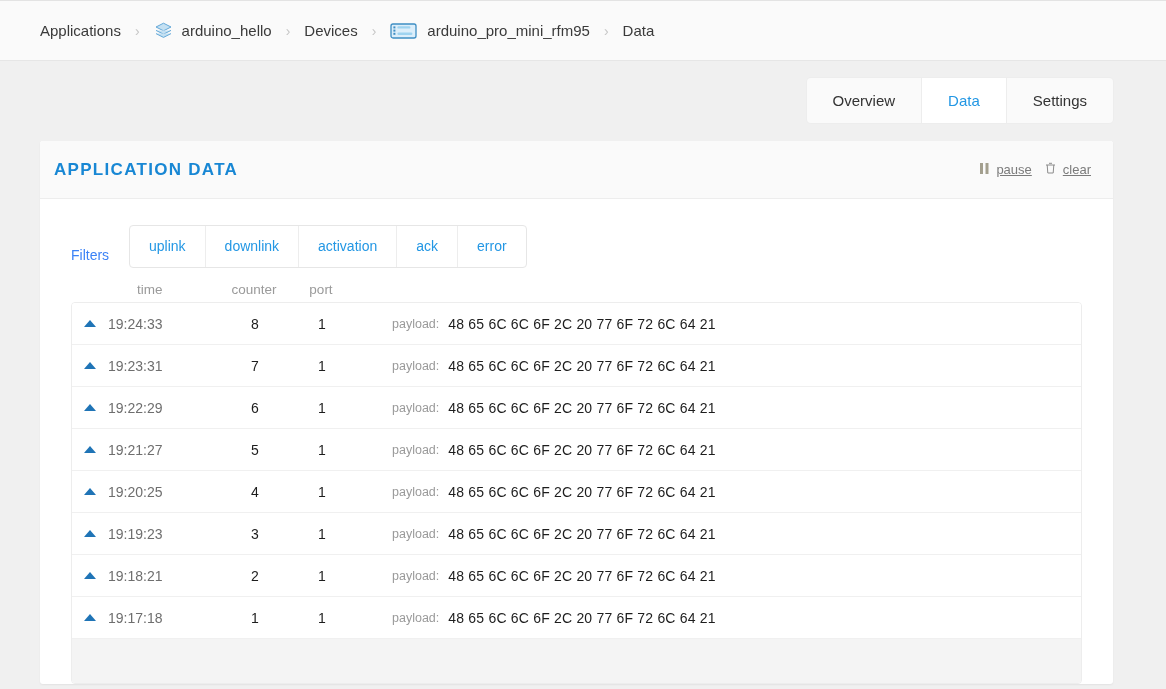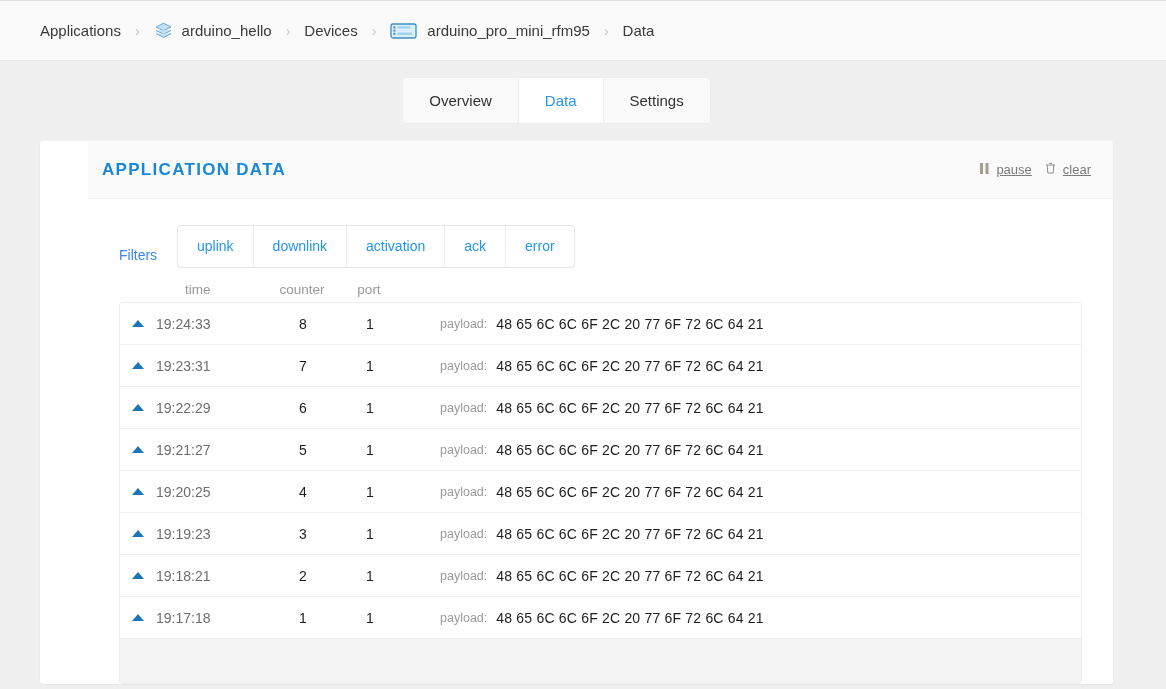--- a/index.html
+++ b/index.html
@@ -32,21 +32,21 @@
   .crumb-sep {
     color: #c6c6c6;
     font-size: 14px;
     margin: 0 14px;
     user-select: none;
   }
   .crumb .ic { margin-right: 9px; display: flex; align-items: center; }
 
   
   .tabs-wrap {
-    display: flex; justify-content: center;
+    display: flex; justify-content: flex-end;
     padding: 17px 53px 0 0;
   }
   .tabs {
     display: flex;
     background: #fafafa;
     border-radius: 4px;
     box-shadow: 0 0 0 1px #ededed;
     overflow: hidden;
   }
   .tab {
@@ -63,21 +63,20 @@
   }
   .tab:last-child { border-right: none; }
   .tab.active { background: #ffffff; color: #2397e4; }
 
   
   .card {
     margin: 18px 53px 0 40px;
     background: #ffffff;
     border-radius: 3px;
     box-shadow: 0 1px 2px rgba(0,0,0,0.06);
-    padding-left: 48px;
   }
   .card-head {
     height: 58px;
     background: #fafafa;
     border-bottom: 1px solid #ededed;
     display: flex; align-items: center; justify-content: space-between;
     padding: 0 22px 0 14px;
     border-radius: 3px 3px 0 0;
   }
   .card-title {

